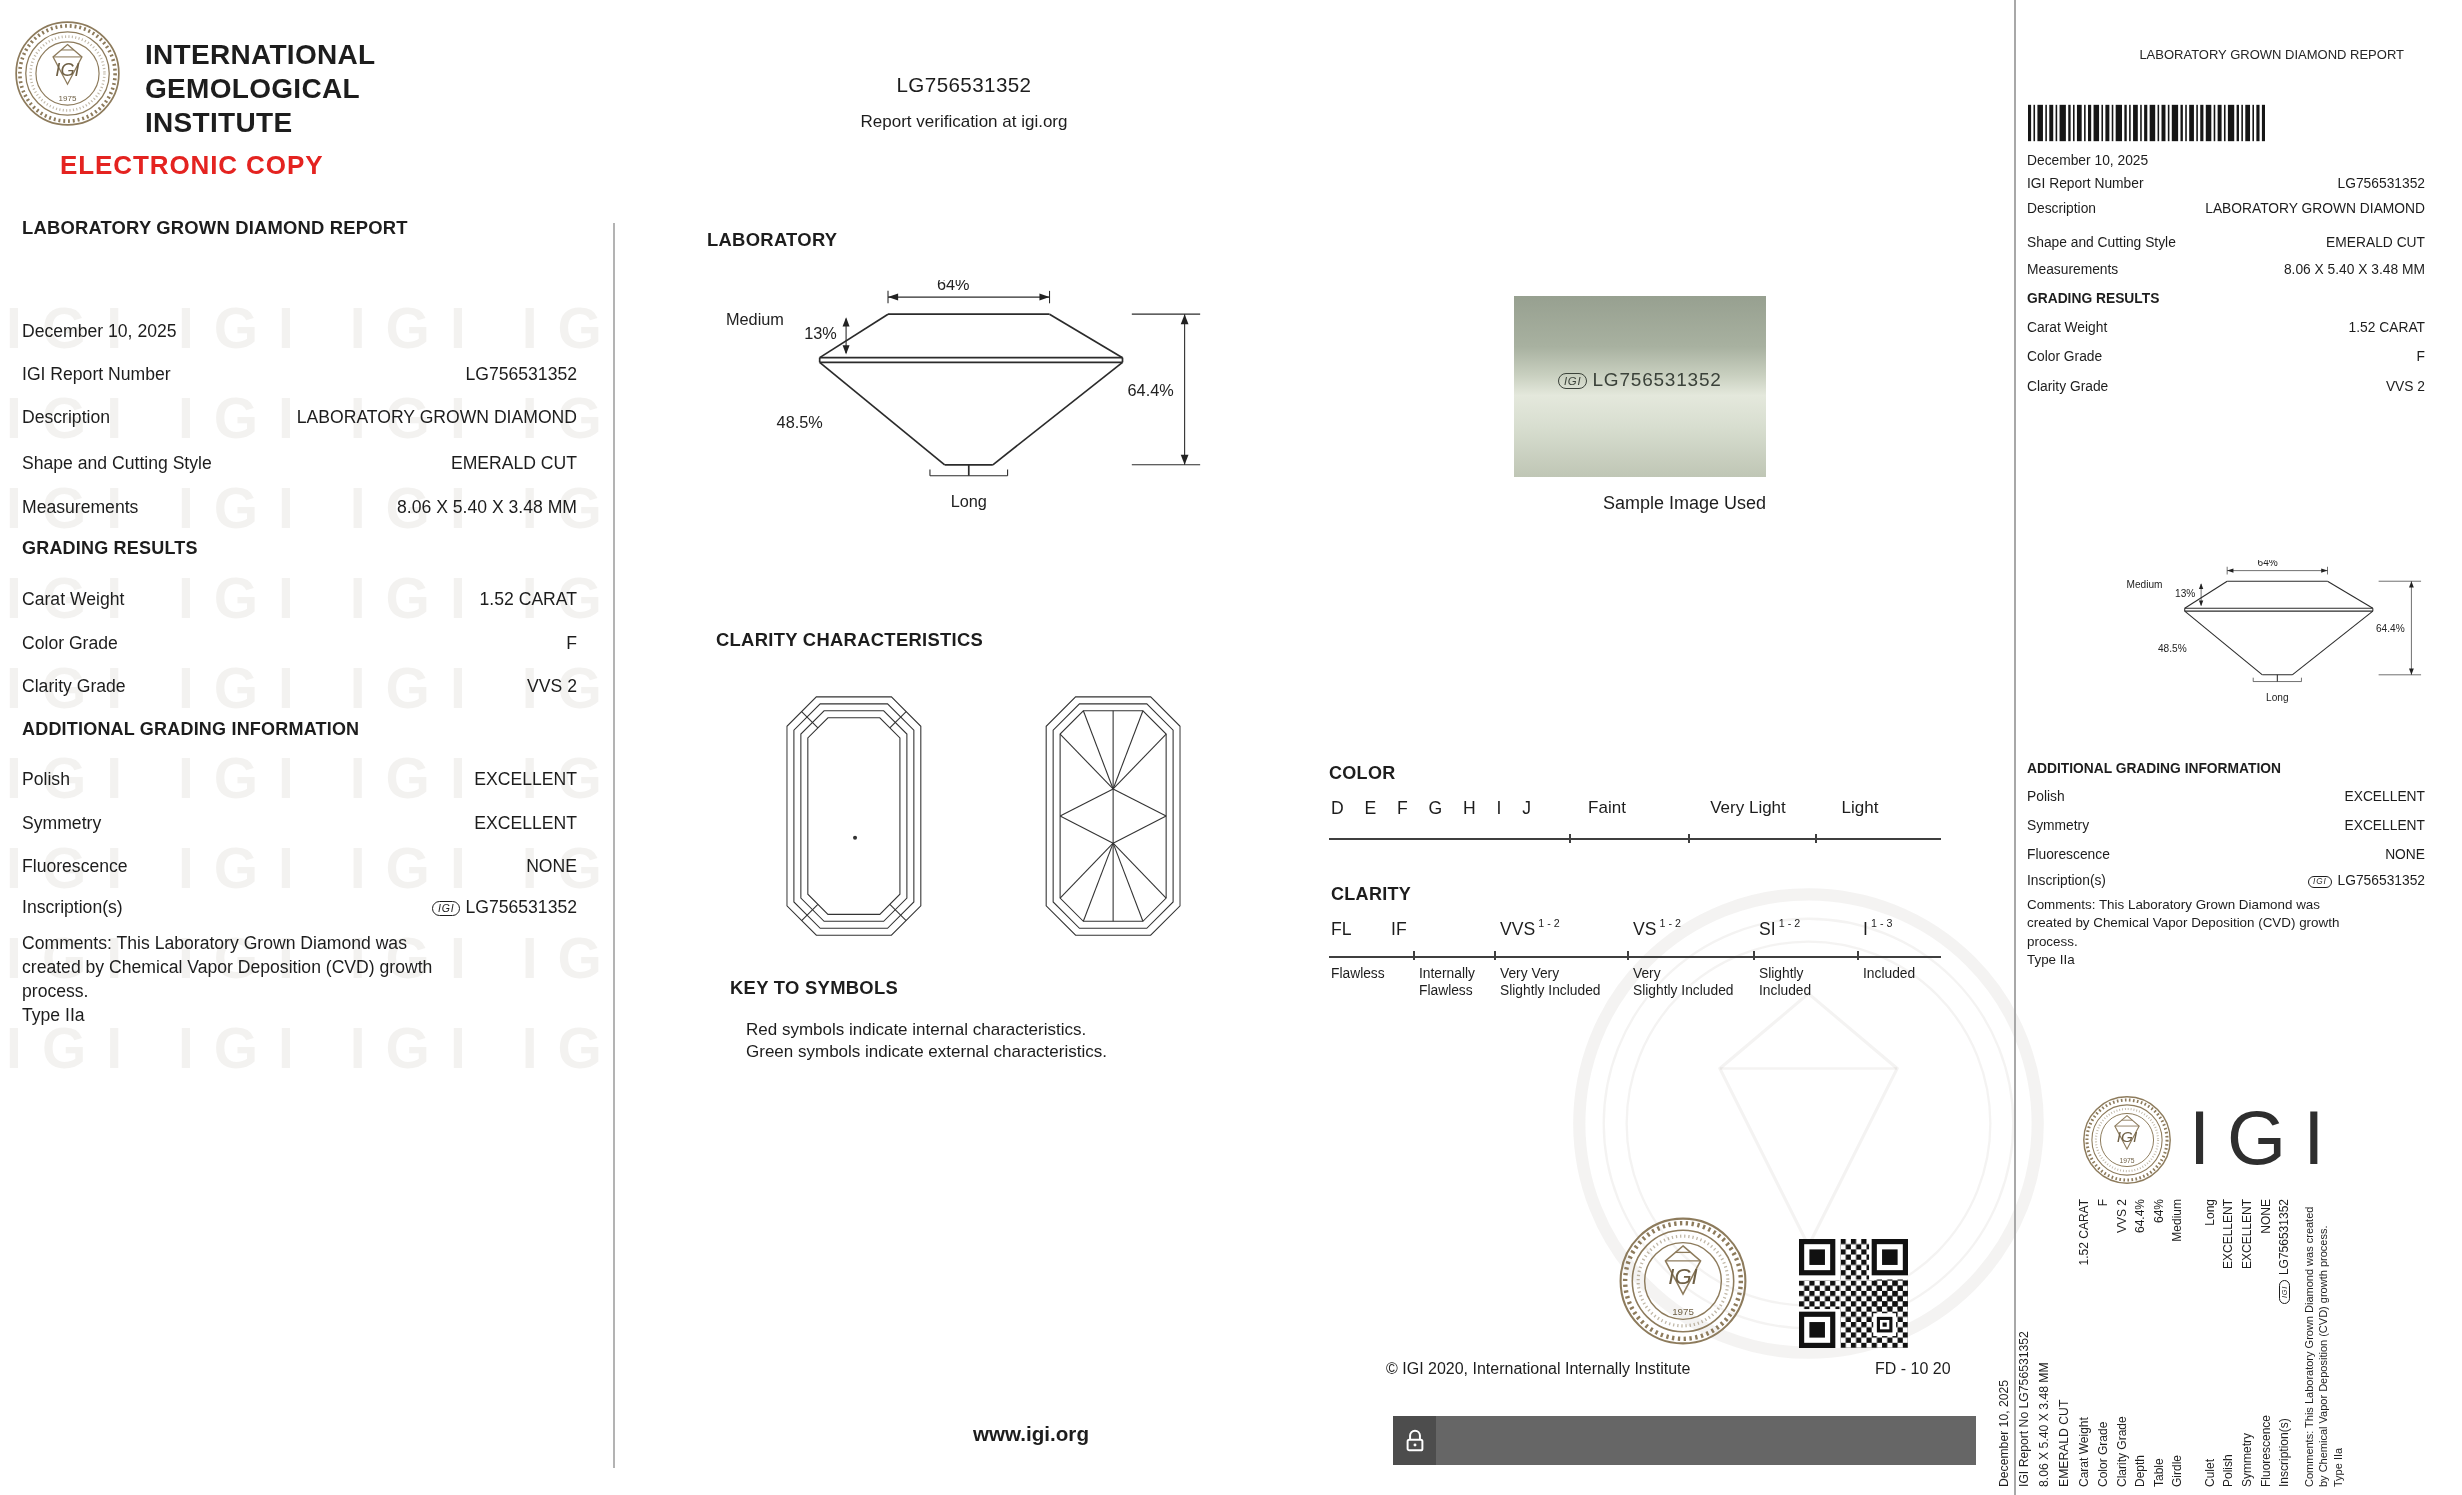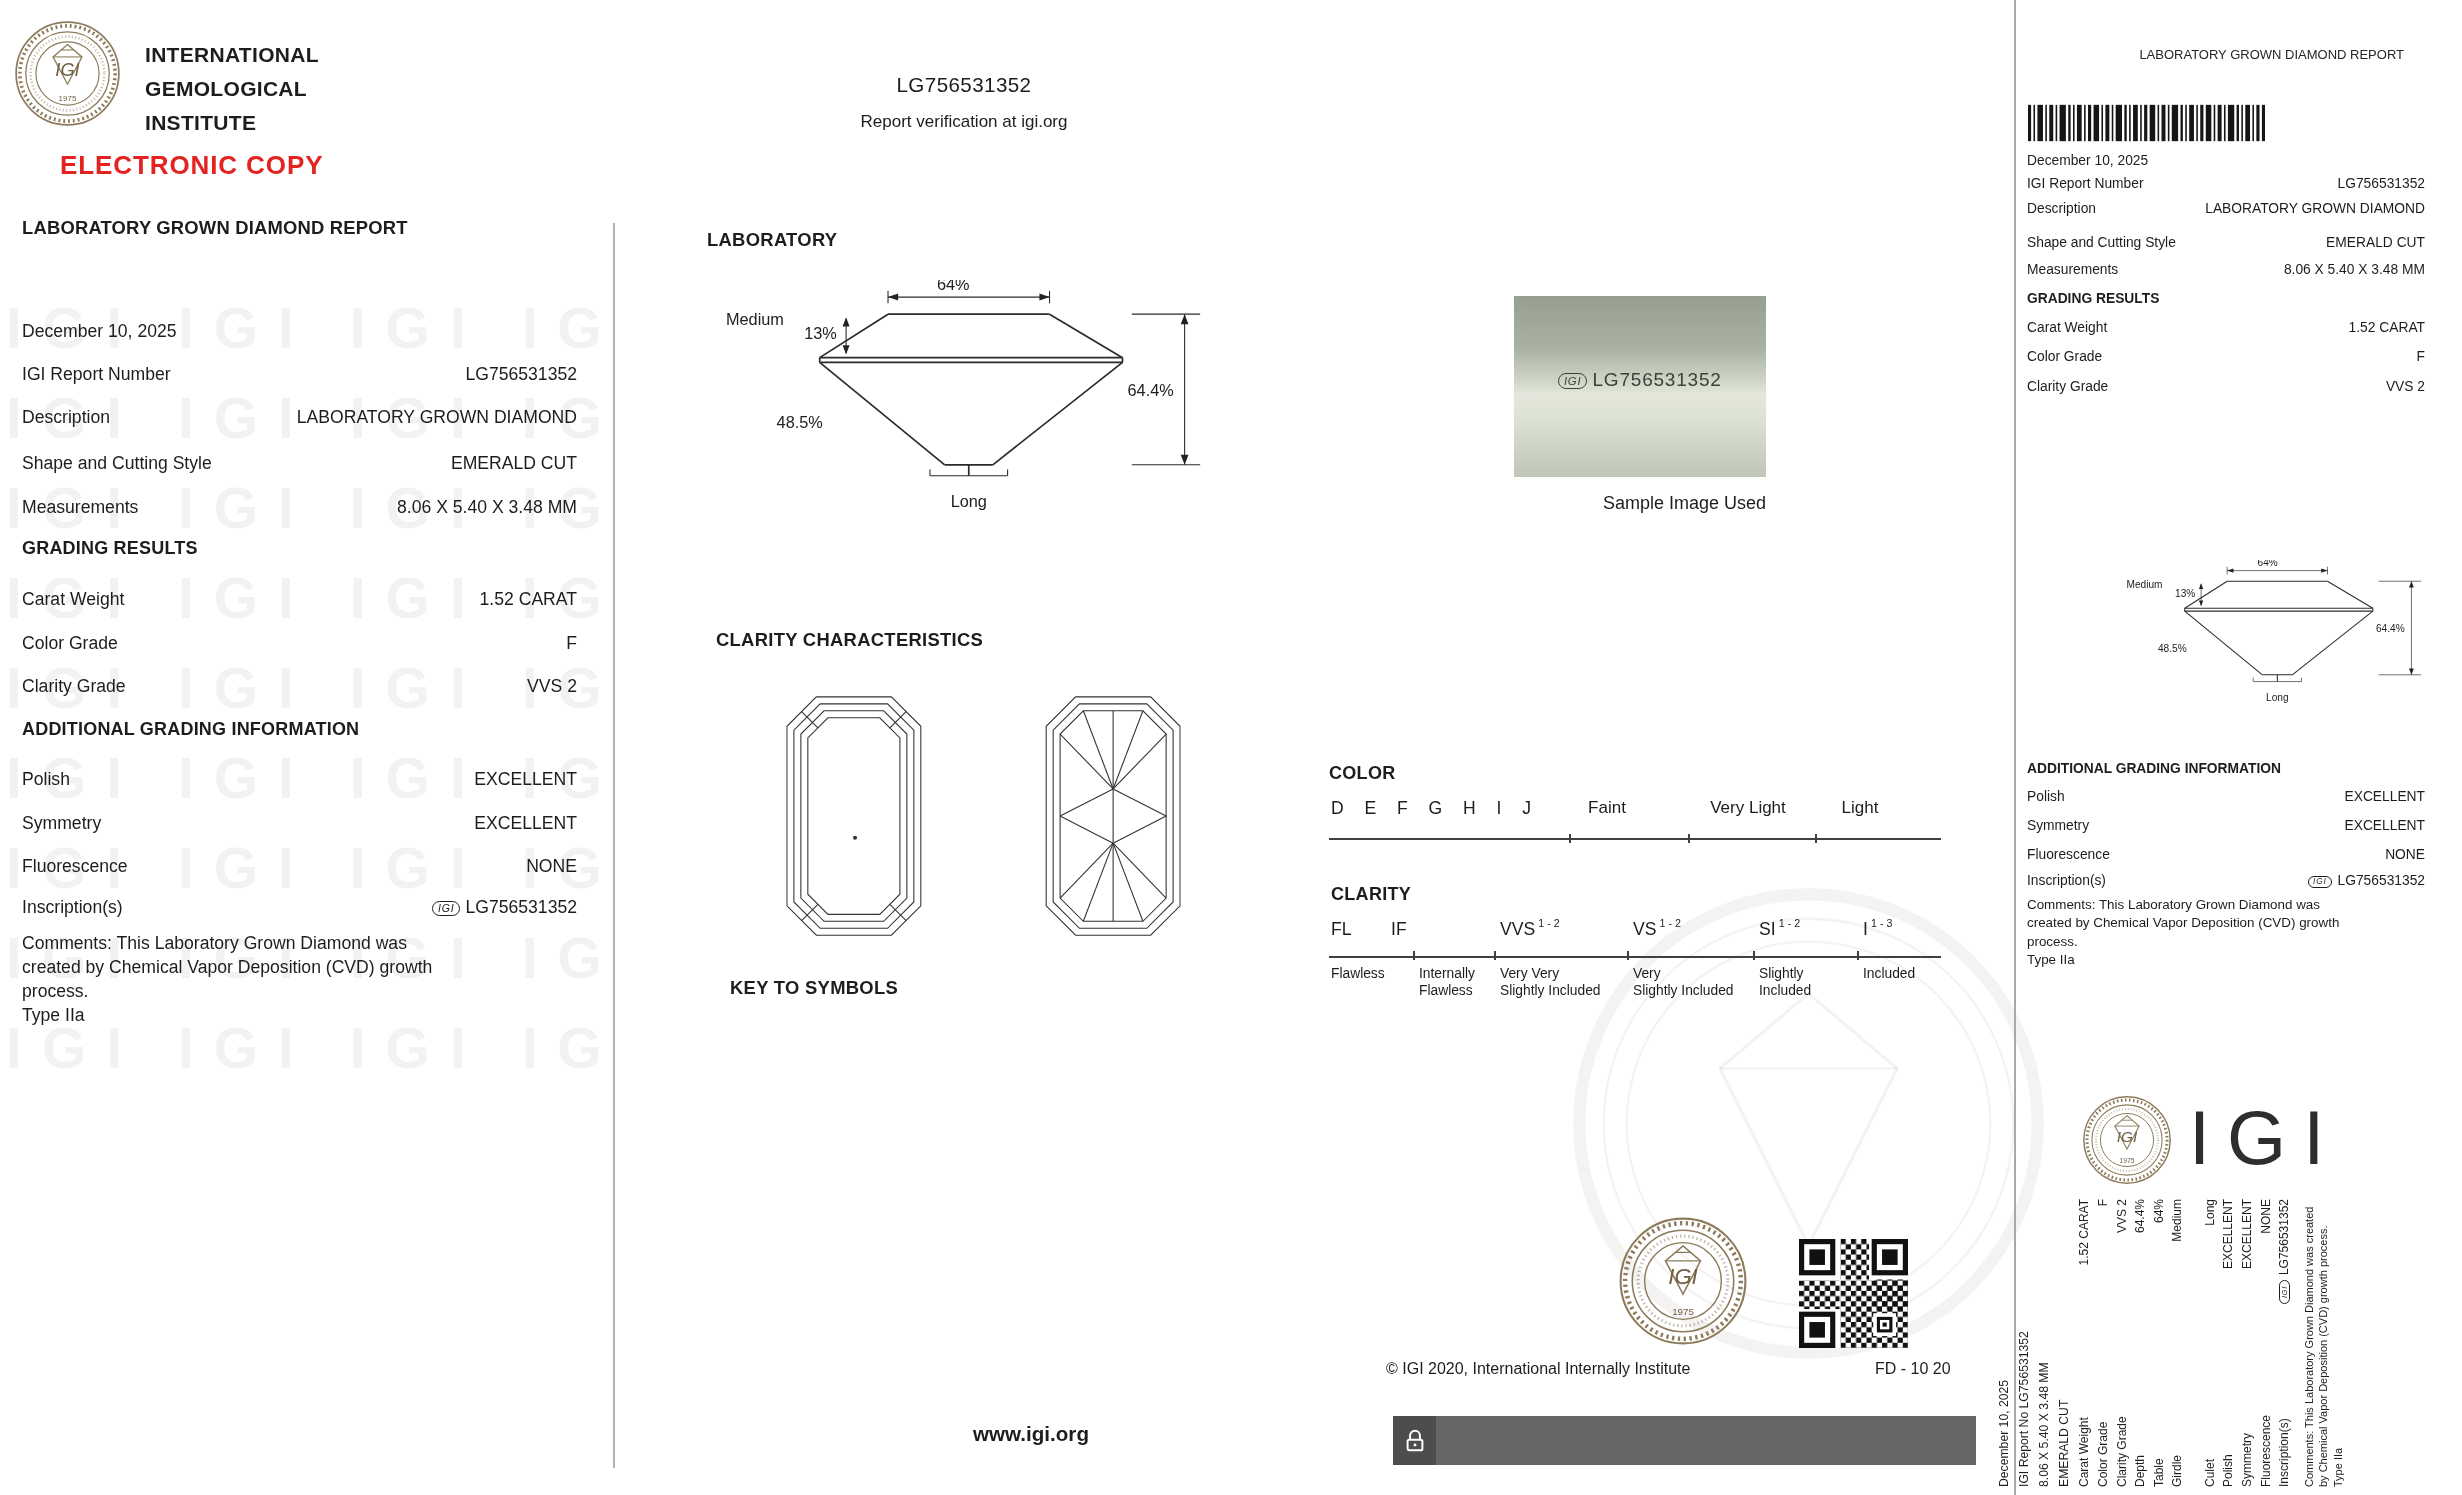--- a/index.html
+++ b/index.html
@@ -20,21 +20,21 @@
   }
   .wm-line {
     font-size:57px; font-weight:bold; letter-spacing:20px; white-space:nowrap;
     line-height:90px; color:rgba(125,112,88,0.09);
   }
   .wm-circle { position:absolute; left:1564px; top:879px; width:489px; height:489px; z-index:0; }
 
   
   .seal { position:absolute; z-index:2; }
   .seal-brand { left:13.8px; top:20px; width:107px; height:107px; }
-  .org { position:absolute; left:145px; top:38px; font-size:21px; font-weight:bold; line-height:34px; letter-spacing:0.3px; z-index:2; }
+  .org { position:absolute; left:145px; top:38px; font-size:28px; font-weight:bold; line-height:34px; letter-spacing:0.3px; z-index:2; }
   .ecopy { position:absolute; left:60px; top:150px; font-size:26px; font-weight:bold; color:#e42320; letter-spacing:0.9px; z-index:2; }
 
   
   .left-title { position:absolute; left:22px; top:217px; font-size:18.4px; font-weight:bold; letter-spacing:0.2px; z-index:2; }
   .ldate { position:absolute; left:22px; top:321px; font-size:17.6px; z-index:2; }
   .lrow { position:absolute; left:22px; width:555px; display:flex; justify-content:space-between; font-size:17.6px; z-index:2; }
   .lhead { position:absolute; left:22px; font-size:18px; font-weight:bold; letter-spacing:0.2px; z-index:2; }
   .lcomments { position:absolute; left:22px; top:931px; width:569px; font-size:17.6px; line-height:24px; white-space:pre-line; z-index:2; }
   .divider-main { position:absolute; left:613px; top:223px; width:1.5px; height:1245px; background:#b3b3b3; z-index:1; }
 
@@ -397,20 +397,24 @@
   <div class="prop-title">LABORATORY</div>
   <svg class="profile-main" viewBox="0 0 690 345" width="528" height="264">
       <use href="#profile-sym"></use>
     </svg>
 
   <div class="cc-title">CLARITY CHARACTERISTICS</div>
   <svg class="clarity-svg" viewBox="0 0 516 319" width="395" height="244">
       <use href="#clarity-sym"></use>
     </svg>
   <div class="key-title">KEY TO SYMBOLS</div>
+  <div class="key-lines">
+    <div>Red symbols indicate internal characteristics.</div>
+    <div>Green symbols indicate external characteristics.</div>
+  </div>
 
   <div class="sample">
     <div class="sample-inscription"><span class="chip">IGI</span><span>LG756531352</span></div>
   </div>
   <div class="sample-cap">Sample Image Used</div>
 
   <div class="cs-title">COLOR</div>
   <div class="cs-letters">
     <span>D</span>
     <span>E</span>

